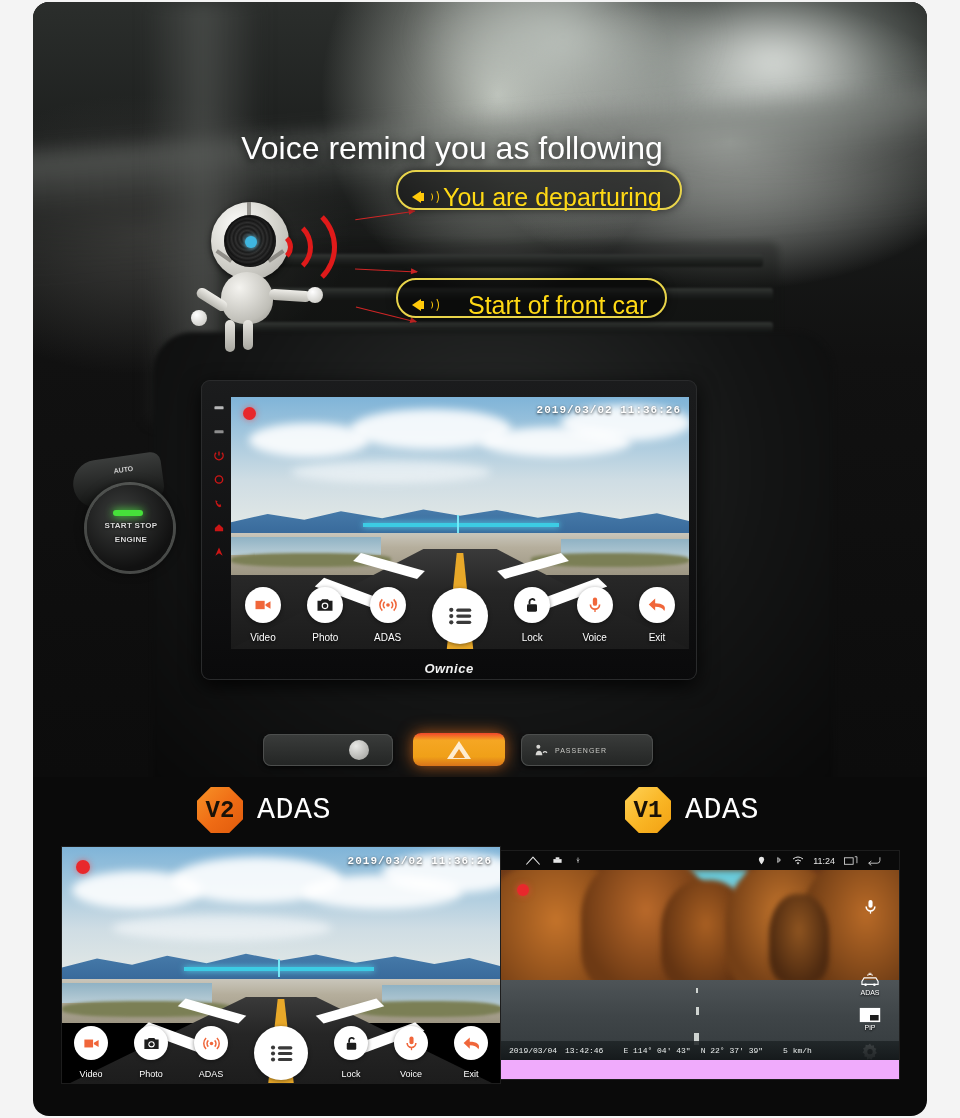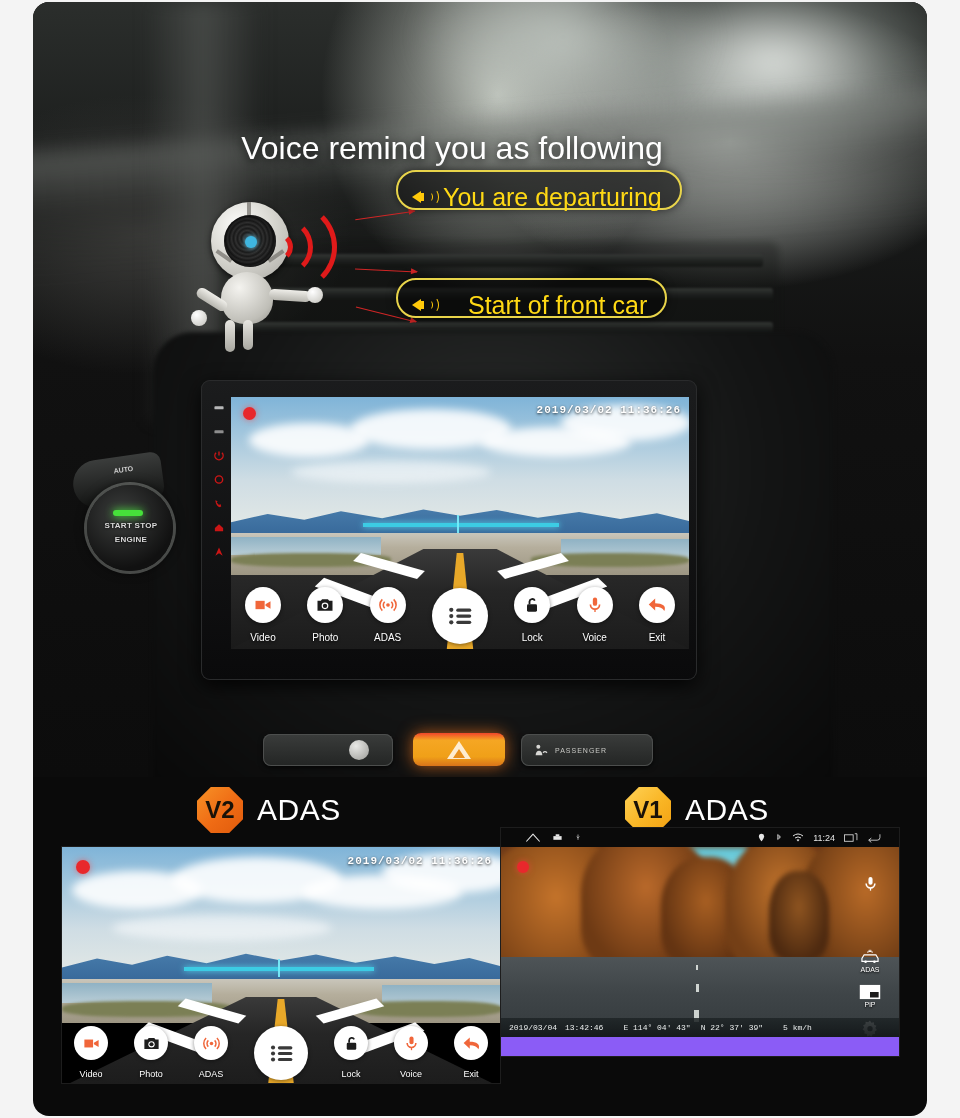--- a/index.html
+++ b/index.html
@@ -347,42 +347,42 @@
   }
   .hazard-tri::after {
     content: ''; position: absolute; left: -6px; top: 8px;
     border-left: 6px solid transparent;
     border-right: 6px solid transparent;
     border-bottom: 9px solid #e8901e;
   }
 
   
   .vrow { position: absolute; left: 0; top: 775px; width: 894px; height: 68px; }
-  .vgroup { position: absolute; display: flex; align-items: center; gap: 14px; }
+  .vgroup { position: absolute; display: flex; align-items: center; gap: 14px; font-family: Liberation Mono, monospace; }
   .vbadge {
     width: 46px; height: 46px;
     display: flex; align-items: center; justify-content: center;
     color: #1a1208; font-weight: bold; font-size: 24px;
     clip-path: polygon(30% 0%, 70% 0%, 100% 30%, 100% 70%, 70% 100%, 30% 100%, 0% 70%, 0% 30%);
   }
   .vbadge.v2 { background: linear-gradient(135deg, #f79227 0%, #ef6b14 55%, #e05b0c 100%); }
   .vbadge.v1 { background: linear-gradient(135deg, #ffd257 0%, #f9b524 55%, #f2a012 100%); }
   .vlabel { color: #ffffff; font-size: 30px; letter-spacing: .5px; }
 
   
   .shotL {
     position: absolute; left: 29px; top: 845px;
     width: 438px; height: 236px;
     background: #000; overflow: hidden;
     box-shadow: 0 0 0 1px #1d1d1d;
   }
   .shotR {
-    position: absolute; left: 468px; top: 826px;
+    position: absolute; left: 468px; top: 849px;
     width: 398px; height: 228px;
-    background: #8b5cf6; overflow: hidden;
+    background: #f0abfc; overflow: hidden;
     box-shadow: 0 0 0 1px #1d1d1d;
   }
 
   
   .statusbar {
     position: absolute; left: 0; top: 0; width: 100%; height: 19px;
     background: #0a0a0a;
     display: flex; align-items: center;
     color: #e6e6e6; font-size: 9px;
   }
@@ -621,20 +621,21 @@
                   <svg width="22" height="22" viewBox="0 0 24 24">
                       <path d="M10 5L3 11.5 10 18v-4c5 0 8 1.3 10 4.5C22.5 13 18 10 10 10z" fill="#f0663a"></path>
                     </svg>
                 </div>
                 <div class="ic-label" style="font-size:10px;">Exit</div>
               </div>
             </div>
           </div>
         </div>
 
+        <div class="hu-logo">Ownice</div>
       </div>
 
       <div class="dashrow">
         <div class="dash-btn" style="left:0;top:4px;width:130px;height:32px;"></div>
         <div style="position:absolute;left:86px;top:10px;width:20px;height:20px;border-radius:50%;background:radial-gradient(circle at 35% 30%,#e9e9e6,#9b9b97);"></div>
         <div class="hazard">
           <div class="hazard-tri"></div>
         </div>
         <div class="dash-btn" style="left:258px;top:4px;width:132px;height:32px;display:flex;align-items:center;gap:6px;padding-left:12px;">
           <svg width="16" height="16" viewBox="0 0 24 24">

